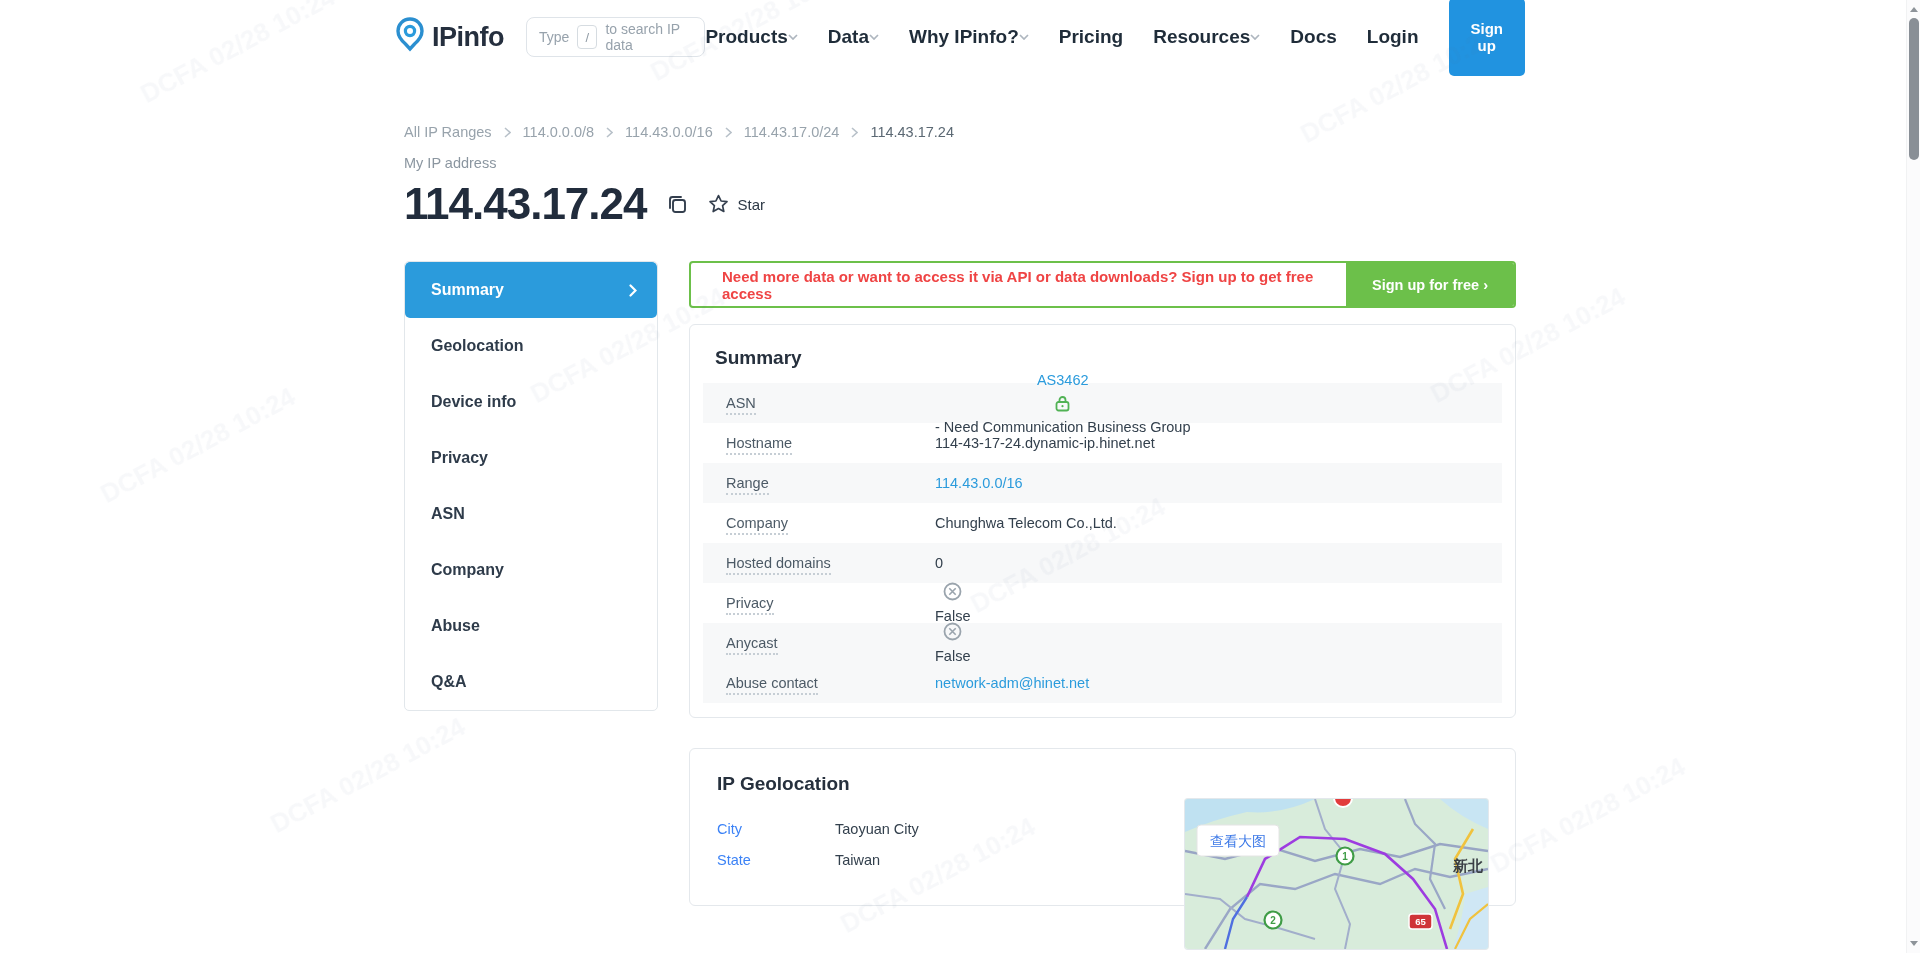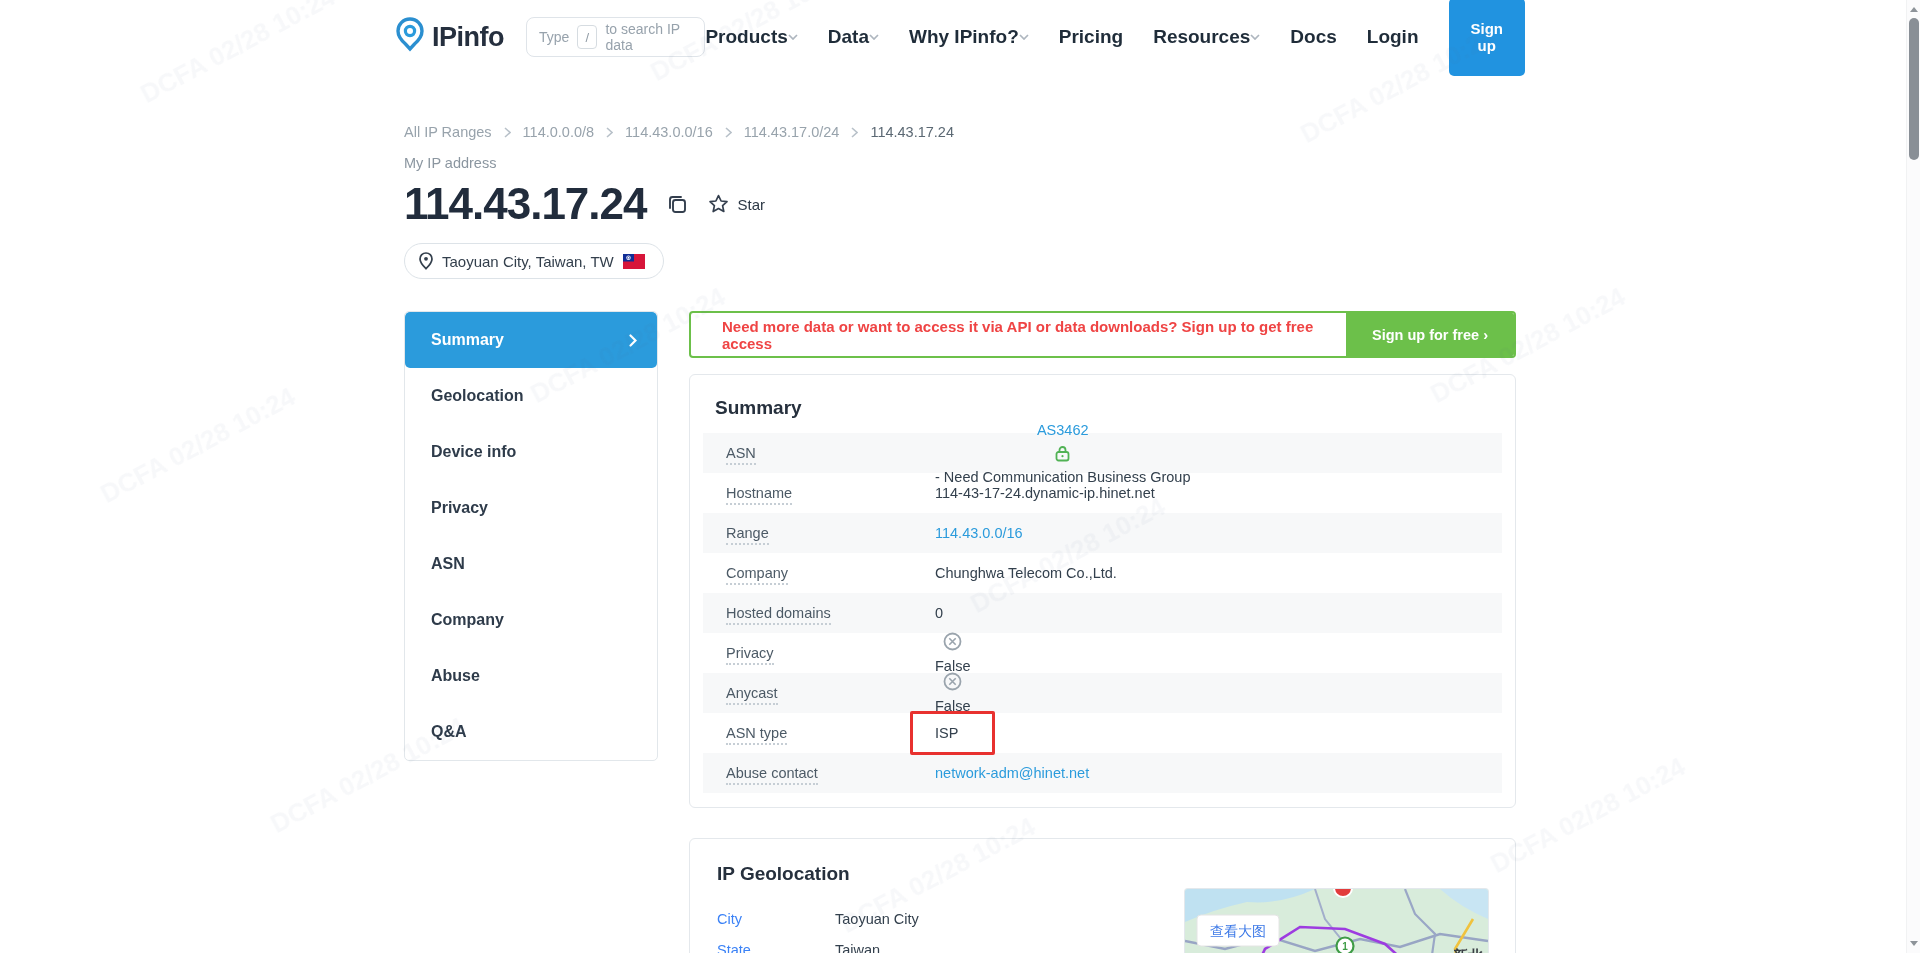--- a/index.html
+++ b/index.html
@@ -193,34 +193,20 @@
       </svg>
     </button>
     <button class="icon-btn">
       <svg width="21" height="20" viewBox="0 0 21 20">
         <path d="M10.5 1.6 l2.6 5.4 5.9.7 -4.4 4 1.2 5.8 -5.3-2.9 -5.3 2.9 1.2-5.8 -4.4-4 5.9-.7 Z" fill="none" stroke="#343f4e" stroke-width="1.7" stroke-linejoin="round"></path>
       </svg>
       <span>Star</span>
     </button>
   </div>
 
-  <div class="loc-pill">
-    <svg width="14" height="18" viewBox="0 0 14 18">
-      <path d="M7 1 C3.7 1 1 3.6 1 6.9 c0 3.8 4.2 8 6 9.8 1.8-1.8 6-6 6-9.8 C13 3.6 10.3 1 7 1 Z" fill="none" stroke="#333f4c" stroke-width="1.7"></path>
-      <circle cx="7" cy="6.8" r="1.9" fill="#333f4c"></circle>
-    </svg>
-    <span>Taoyuan City, Taiwan, TW</span>
-    <svg width="22" height="15" viewBox="0 0 22 15">
-      <rect width="22" height="15" fill="#d7153a"></rect>
-        <rect width="11" height="7.5" fill="#102d96"></rect>
-      <circle cx="5.5" cy="3.75" r="2.2" fill="#fff"></circle>
-        <circle cx="5.5" cy="3.75" r="1.4" fill="#102d96"></circle>
-        <circle cx="5.5" cy="3.75" r="0.9" fill="#fff"></circle>
-    </svg>
-  </div>
 
   <div class="columns">
 
     <nav class="sidebar">
       <div class="side-item active">
         <span>Summary</span>
         <svg width="8" height="13" viewBox="0 0 8 13">
             <polyline points="1.5,1.5 6.5,6.5 1.5,11.5" fill="none" stroke="#fff" stroke-width="2.2" stroke-linecap="round"></polyline>
           </svg>
       </div>
@@ -313,29 +299,20 @@
           <div class="tlabel"><span>Anycast</span></div>
           <div class="tvalue">
             <svg width="19" height="19" viewBox="0 0 19 19">
               <circle cx="9.5" cy="9.5" r="8" fill="none" stroke="#9aa4ad" stroke-width="1.8"></circle>
               <path d="M6.3 6.3 L12.7 12.7 M12.7 6.3 L6.3 12.7" stroke="#9aa4ad" stroke-width="1.6"></path>
             </svg>
             <span>False</span>
           </div>
         </div>
 
-        <div class="trow">
-          <div class="tlabel"><span>ASN type</span></div>
-          <div class="tvalue">
-            <span class="annot-wrap">
-              <span>ISP</span>
-              <span class="annotation"></span>
-            </span>
-          </div>
-        </div>
 
         <div class="trow alt">
           <div class="tlabel"><span>Abuse contact</span></div>
           <div class="tvalue">
               <a class="link">network-adm@hinet.net</a>
             </div>
         </div>
       </section>
 
       <section class="card geo-card">

